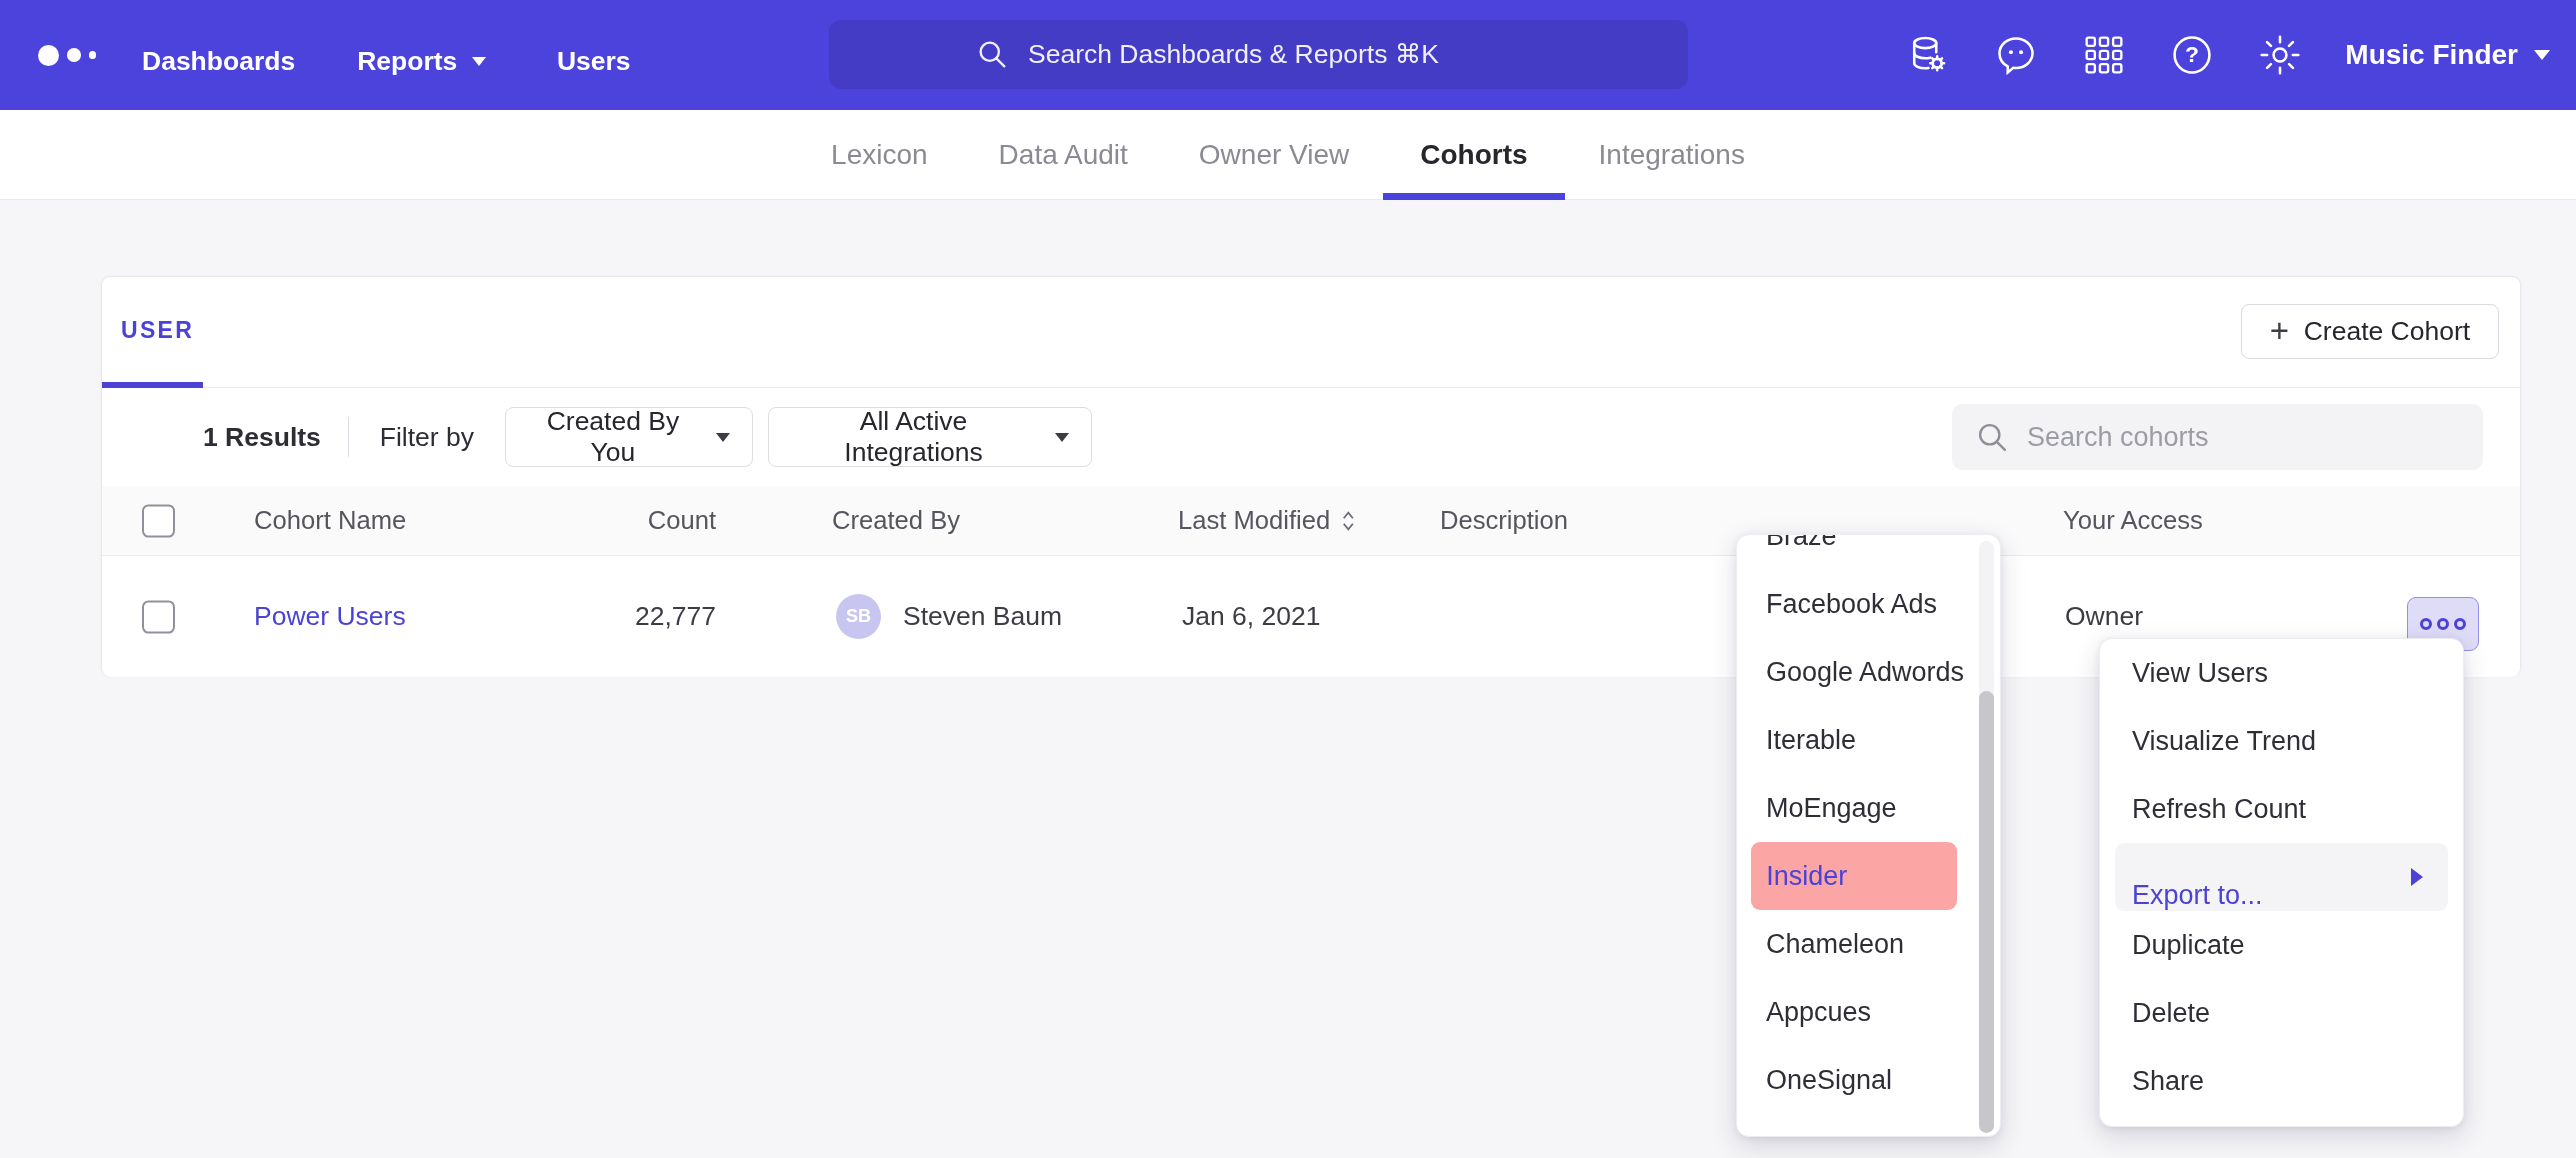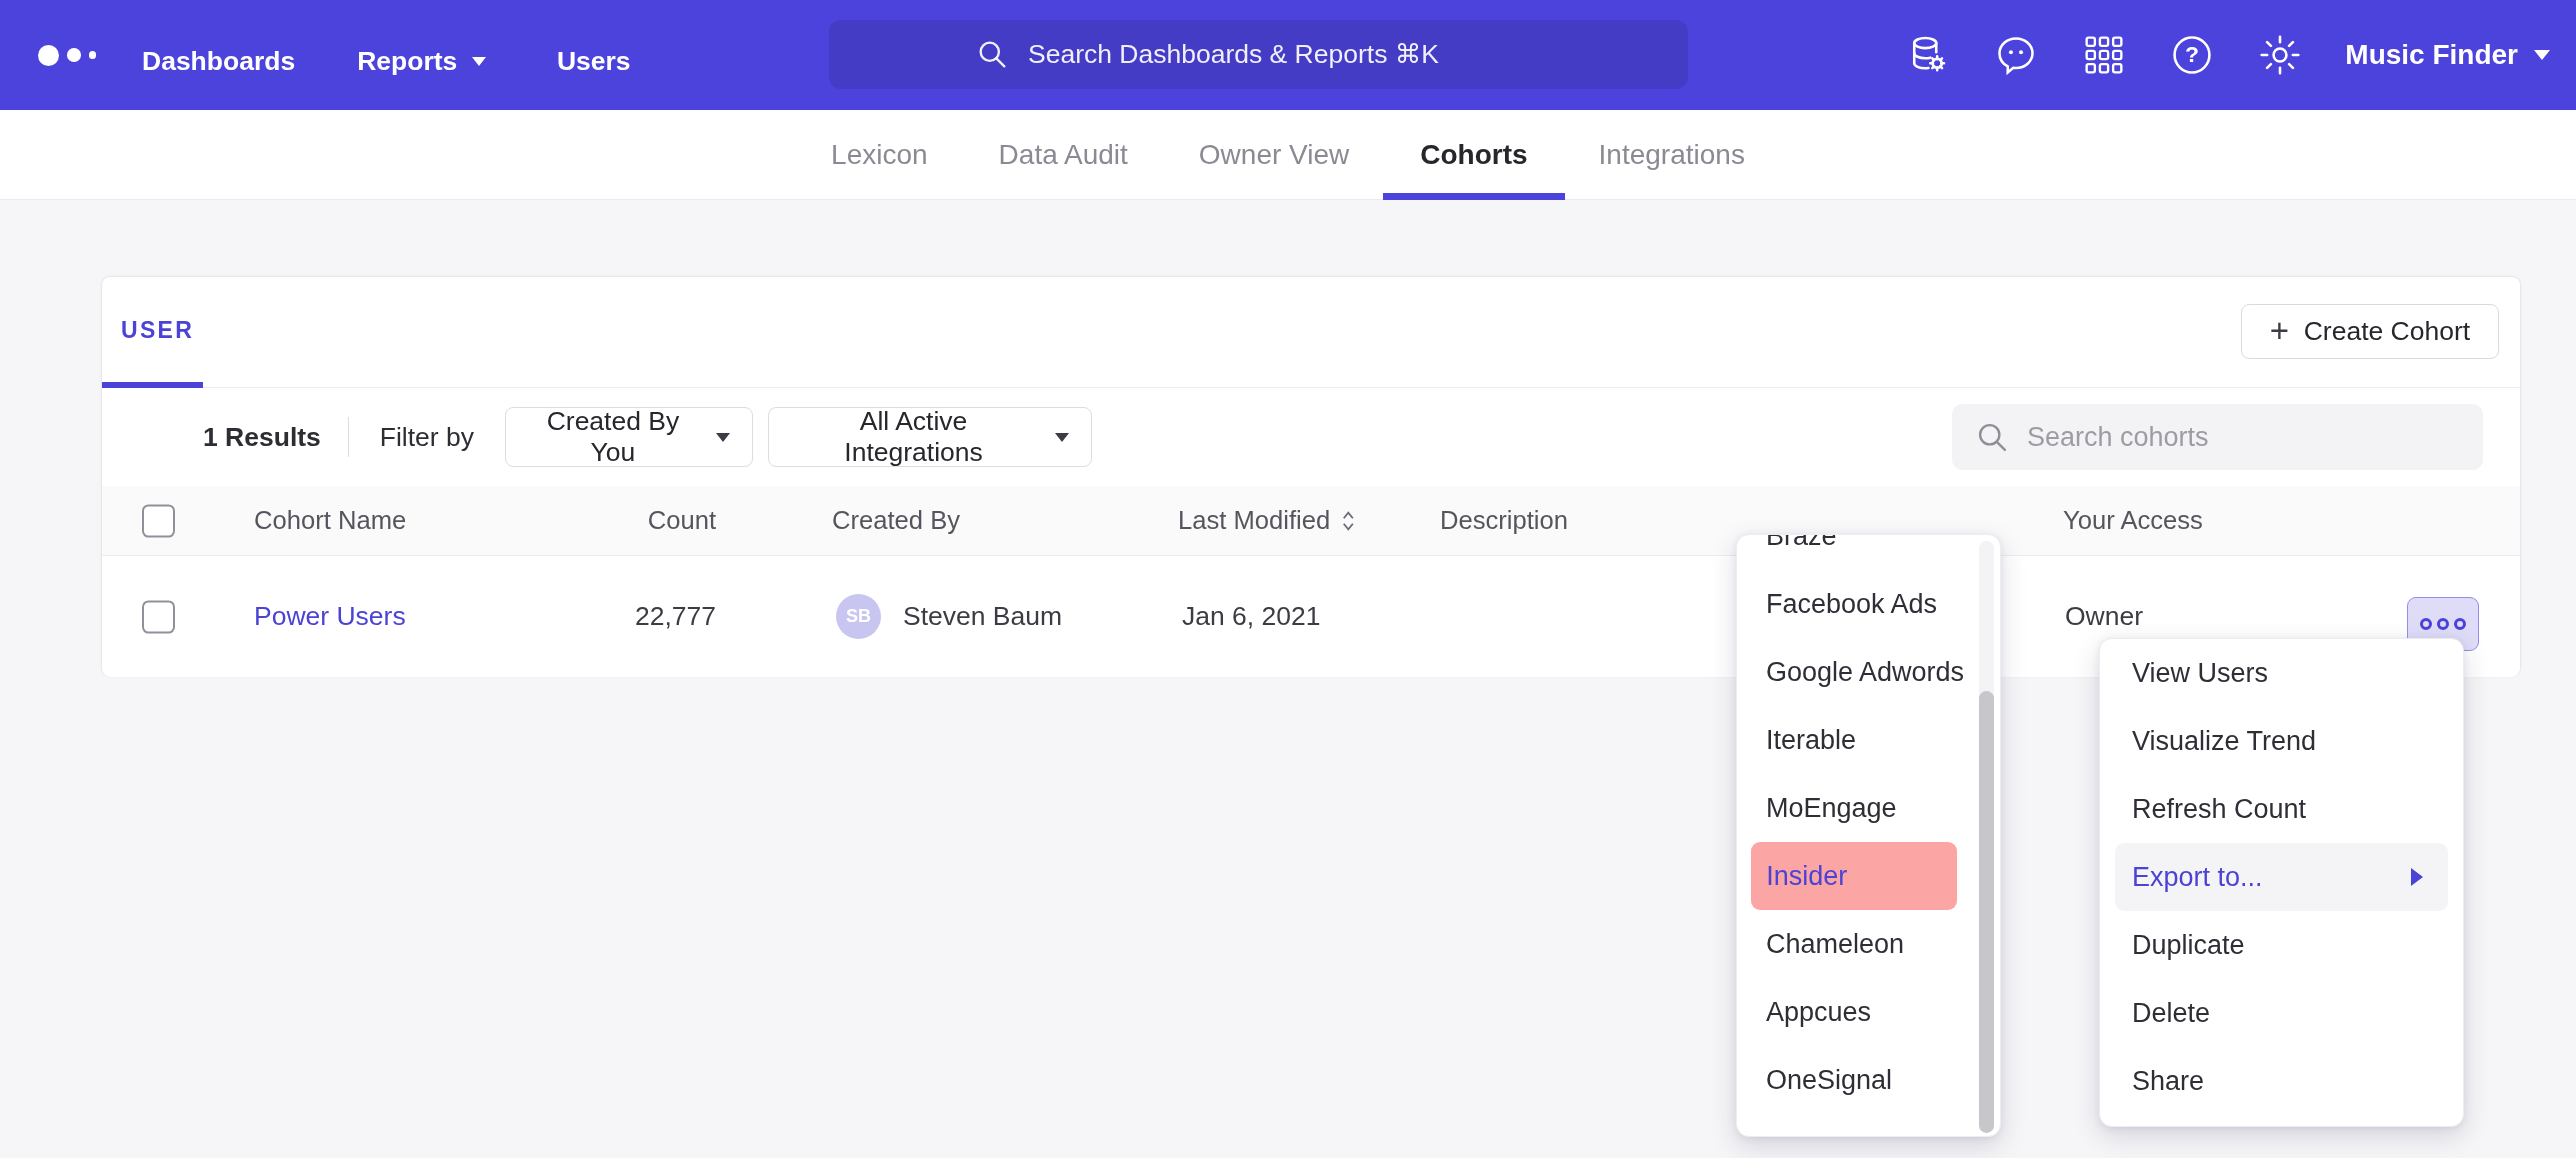--- a/index.html
+++ b/index.html
@@ -144,21 +144,21 @@
   .menu-item {
     height:68px; display:flex; align-items:center; font-size:27px; color:#2e2e36;
     cursor:pointer; position:relative;
   }
   .submenu .menu-item { padding-left:29px; }
   .context-menu .menu-item { padding-left:32px; }
   .submenu .menu-item.hl {
     margin:0 43px 0 13.7px; padding-left:15.5px; background:#fca5a5; border-radius:9px; color:#4b42d6;
   }
   .context-menu .menu-item.hl {
-    margin:0 14.6px; padding-left:17.4px; background:#f4f4f6; border-radius:9px; color:#4b42d6;
+    margin:0 14.6px; padding-left:17.4px; background:#f4f4f6; border-radius:9px; color:#4b42d6;align-items:flex-end;
   }
   .submenu-arrow {
     position:absolute; right:25.6px; top:50%; transform:translateY(-50%);
     width:0; height:0; border-top:9px solid transparent; border-bottom:9px solid transparent;
     border-left:12.8px solid #4b42d6;
   }
   .sb-track {
     position:absolute; right:6.4px; top:5.5px; bottom:5.5px; width:14.6px; background:#f3f3f5; border-radius:7.3px;
   }
   .sb-thumb {

